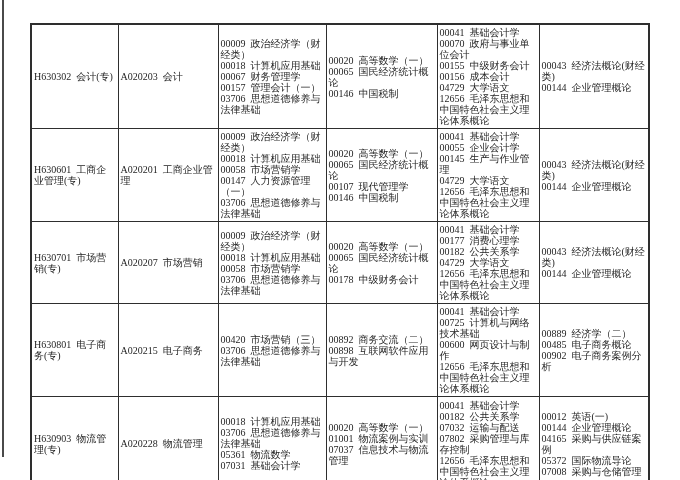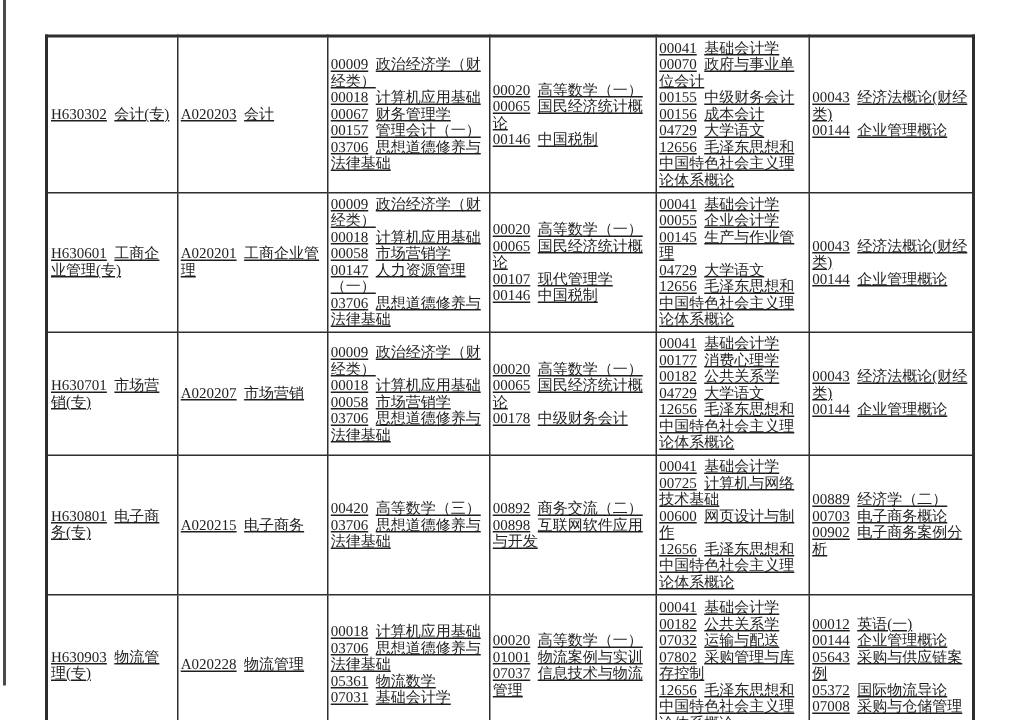--- a/index.html
+++ b/index.html
@@ -36,21 +36,20 @@
     border: 2px solid #2e2e2e;
   }
   table.sched td {
     border: 1px solid #2e2e2e;
     vertical-align: middle;
     padding: 2px 2px 2px 2px;
     font-size: 10px;
     line-height: 11px;
     word-break: break-word;
     overflow: hidden;
-    text-decoration: underline;
   }
   .course-line { margin: 0; }
   .code { padding-right: 5px; white-space: nowrap; }
 </style>
 </head>
 <body>
 
 <div class="page">
   <div class="edge-line"></div>
   <table class="sched">
@@ -142,36 +141,36 @@
           </td>
           <td>
             <div class="course-line"><span class="code">00043</span><span>经济法概论(财经类)</span></div>
             <div class="course-line"><span class="code">00144</span><span>企业管理概论</span></div>
           </td>
         </tr>
         <tr style="height: 75px;">
           <td><span class="code">H630801</span><span>电子商务(专)</span></td>
           <td><span class="code">A020215</span><span>电子商务</span></td>
           <td>
-            <div class="course-line"><span class="code">00420</span><span>高等数学（三）</span></div>
+            <div class="course-line"><span class="code">00420</span><span>市场营销（三）</span></div>
             <div class="course-line"><span class="code">03706</span><span>思想道德修养与法律基础</span></div>
           </td>
           <td>
             <div class="course-line"><span class="code">00892</span><span>商务交流（二）</span></div>
             <div class="course-line"><span class="code">00898</span><span>互联网软件应用与开发</span></div>
           </td>
           <td>
             <div class="course-line"><span class="code">00041</span><span>基础会计学</span></div>
             <div class="course-line"><span class="code">00725</span><span>计算机与网络技术基础</span></div>
             <div class="course-line"><span class="code">00600</span><span>网页设计与制作</span></div>
             <div class="course-line"><span class="code">12656</span><span>毛泽东思想和中国特色社会主义理论体系概论</span></div>
           </td>
           <td>
             <div class="course-line"><span class="code">00889</span><span>经济学（二）</span></div>
-            <div class="course-line"><span class="code">00703</span><span>电子商务概论</span></div>
+            <div class="course-line"><span class="code">00485</span><span>电子商务概论</span></div>
             <div class="course-line"><span class="code">00902</span><span>电子商务案例分析</span></div>
           </td>
         </tr>
         <tr style="height: 95px;">
           <td><span class="code">H630903</span><span>物流管理(专)</span></td>
           <td><span class="code">A020228</span><span>物流管理</span></td>
           <td>
             <div class="course-line"><span class="code">00018</span><span>计算机应用基础</span></div>
             <div class="course-line"><span class="code">03706</span><span>思想道德修养与法律基础</span></div>
             <div class="course-line"><span class="code">05361</span><span>物流数学</span></div>
@@ -185,20 +184,20 @@
           <td>
             <div class="course-line"><span class="code">00041</span><span>基础会计学</span></div>
             <div class="course-line"><span class="code">00182</span><span>公共关系学</span></div>
             <div class="course-line"><span class="code">07032</span><span>运输与配送</span></div>
             <div class="course-line"><span class="code">07802</span><span>采购管理与库存控制</span></div>
             <div class="course-line"><span class="code">12656</span><span>毛泽东思想和中国特色社会主义理论体系概论</span></div>
           </td>
           <td>
             <div class="course-line"><span class="code">00012</span><span>英语(一)</span></div>
             <div class="course-line"><span class="code">00144</span><span>企业管理概论</span></div>
-            <div class="course-line"><span class="code">05643</span><span>采购与供应链案例</span></div>
+            <div class="course-line"><span class="code">04165</span><span>采购与供应链案例</span></div>
             <div class="course-line"><span class="code">05372</span><span>国际物流导论</span></div>
             <div class="course-line"><span class="code">07008</span><span>采购与仓储管理</span></div>
           </td>
         </tr>
       </tbody>
   </table>
 </div>
 
 </body></html>

